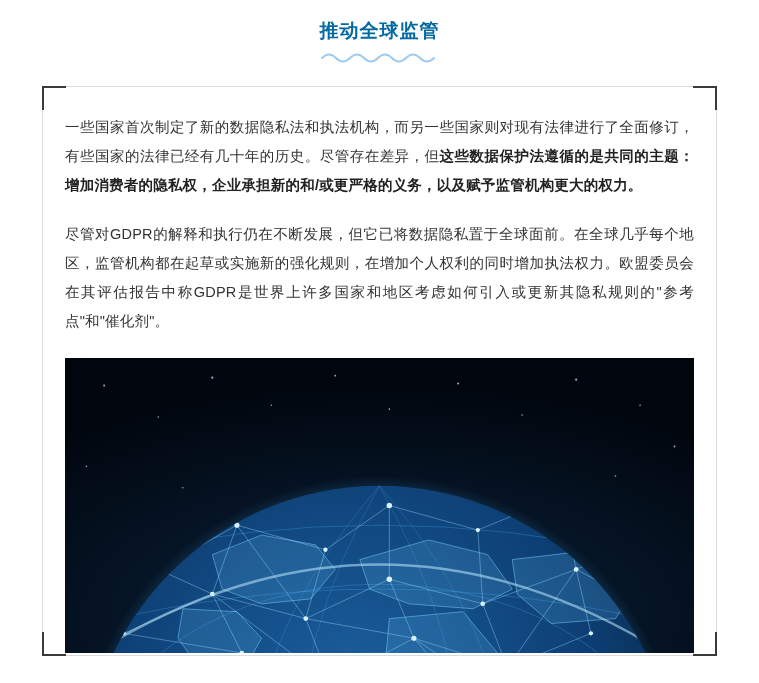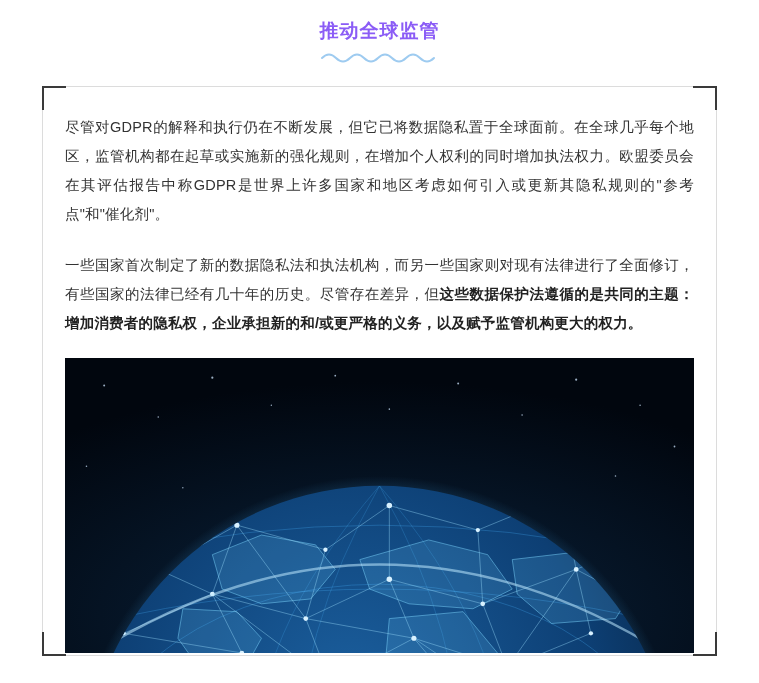--- a/index.html
+++ b/index.html
@@ -17,21 +17,21 @@
 
   
   .heading-wrap {
     width: 100%;
     text-align: center;
     padding-top: 18px;
   }
   .heading-title {
     font-size: 19px;
     font-weight: bold;
-    color: #8b5cf6;
+    color: #0369a1;
     letter-spacing: 1px;
     line-height: 26px;
   }
   .heading-wave {
     margin: 6px auto 0 auto;
     width: 120px;
     height: 14px;
     display: block;
   }
 
@@ -93,23 +93,23 @@
     <path d="M2 8 Q 9 1 16 8 T 30 8 T 44 8 T 58 8 T 72 8 T 86 8 T 100 8 T 114 8" fill="none" stroke="#9ecbf0" stroke-width="2" stroke-linecap="round"></path>
   </svg>
 </div>
 
 <div class="card">
   <span class="corner tl"></span>
   <span class="corner tr"></span>
   <span class="corner bl"></span>
   <span class="corner br"></span>
 
+  <p class="para second"><span>一些国家首次制定了新的数据隐私法和执法机构，而另一些国家则对现有法律进行了全面修订，有些国家的法律已经有几十年的历史。尽管存在差异，但</span><span class="bold">这些数据保护法遵循的是共同的主题：增加消费者的隐私权，企业承担新的和/或更严格的义务，以及赋予监管机构更大的权力。</span></p>
+
   <p class="para">尽管对GDPR的解释和执行仍在不断发展，但它已将数据隐私置于全球面前。在全球几乎每个地区，监管机构都在起草或实施新的强化规则，在增加个人权利的同时增加执法权力。欧盟委员会在其评估报告中称GDPR是世界上许多国家和地区考虑如何引入或更新其隐私规则的"参考点"和"催化剂"。</p>
-
-  <p class="para second"><span>一些国家首次制定了新的数据隐私法和执法机构，而另一些国家则对现有法律进行了全面修订，有些国家的法律已经有几十年的历史。尽管存在差异，但</span><span class="bold">这些数据保护法遵循的是共同的主题：增加消费者的隐私权，企业承担新的和/或更严格的义务，以及赋予监管机构更大的权力。</span></p>
 
   <figure class="figure">
     <svg viewBox="0 0 640 300" preserveAspectRatio="xMidYMid slice">
       <defs>
         <radialGradient id="spaceBg" cx="50%" cy="88%" r="80%">
           <stop offset="0%" stop-color="#0b2a4d"></stop>
           <stop offset="45%" stop-color="#061628"></stop>
           <stop offset="100%" stop-color="#01060e"></stop>
         </radialGradient>
         <radialGradient id="globeGrad" cx="45%" cy="35%" r="75%">

